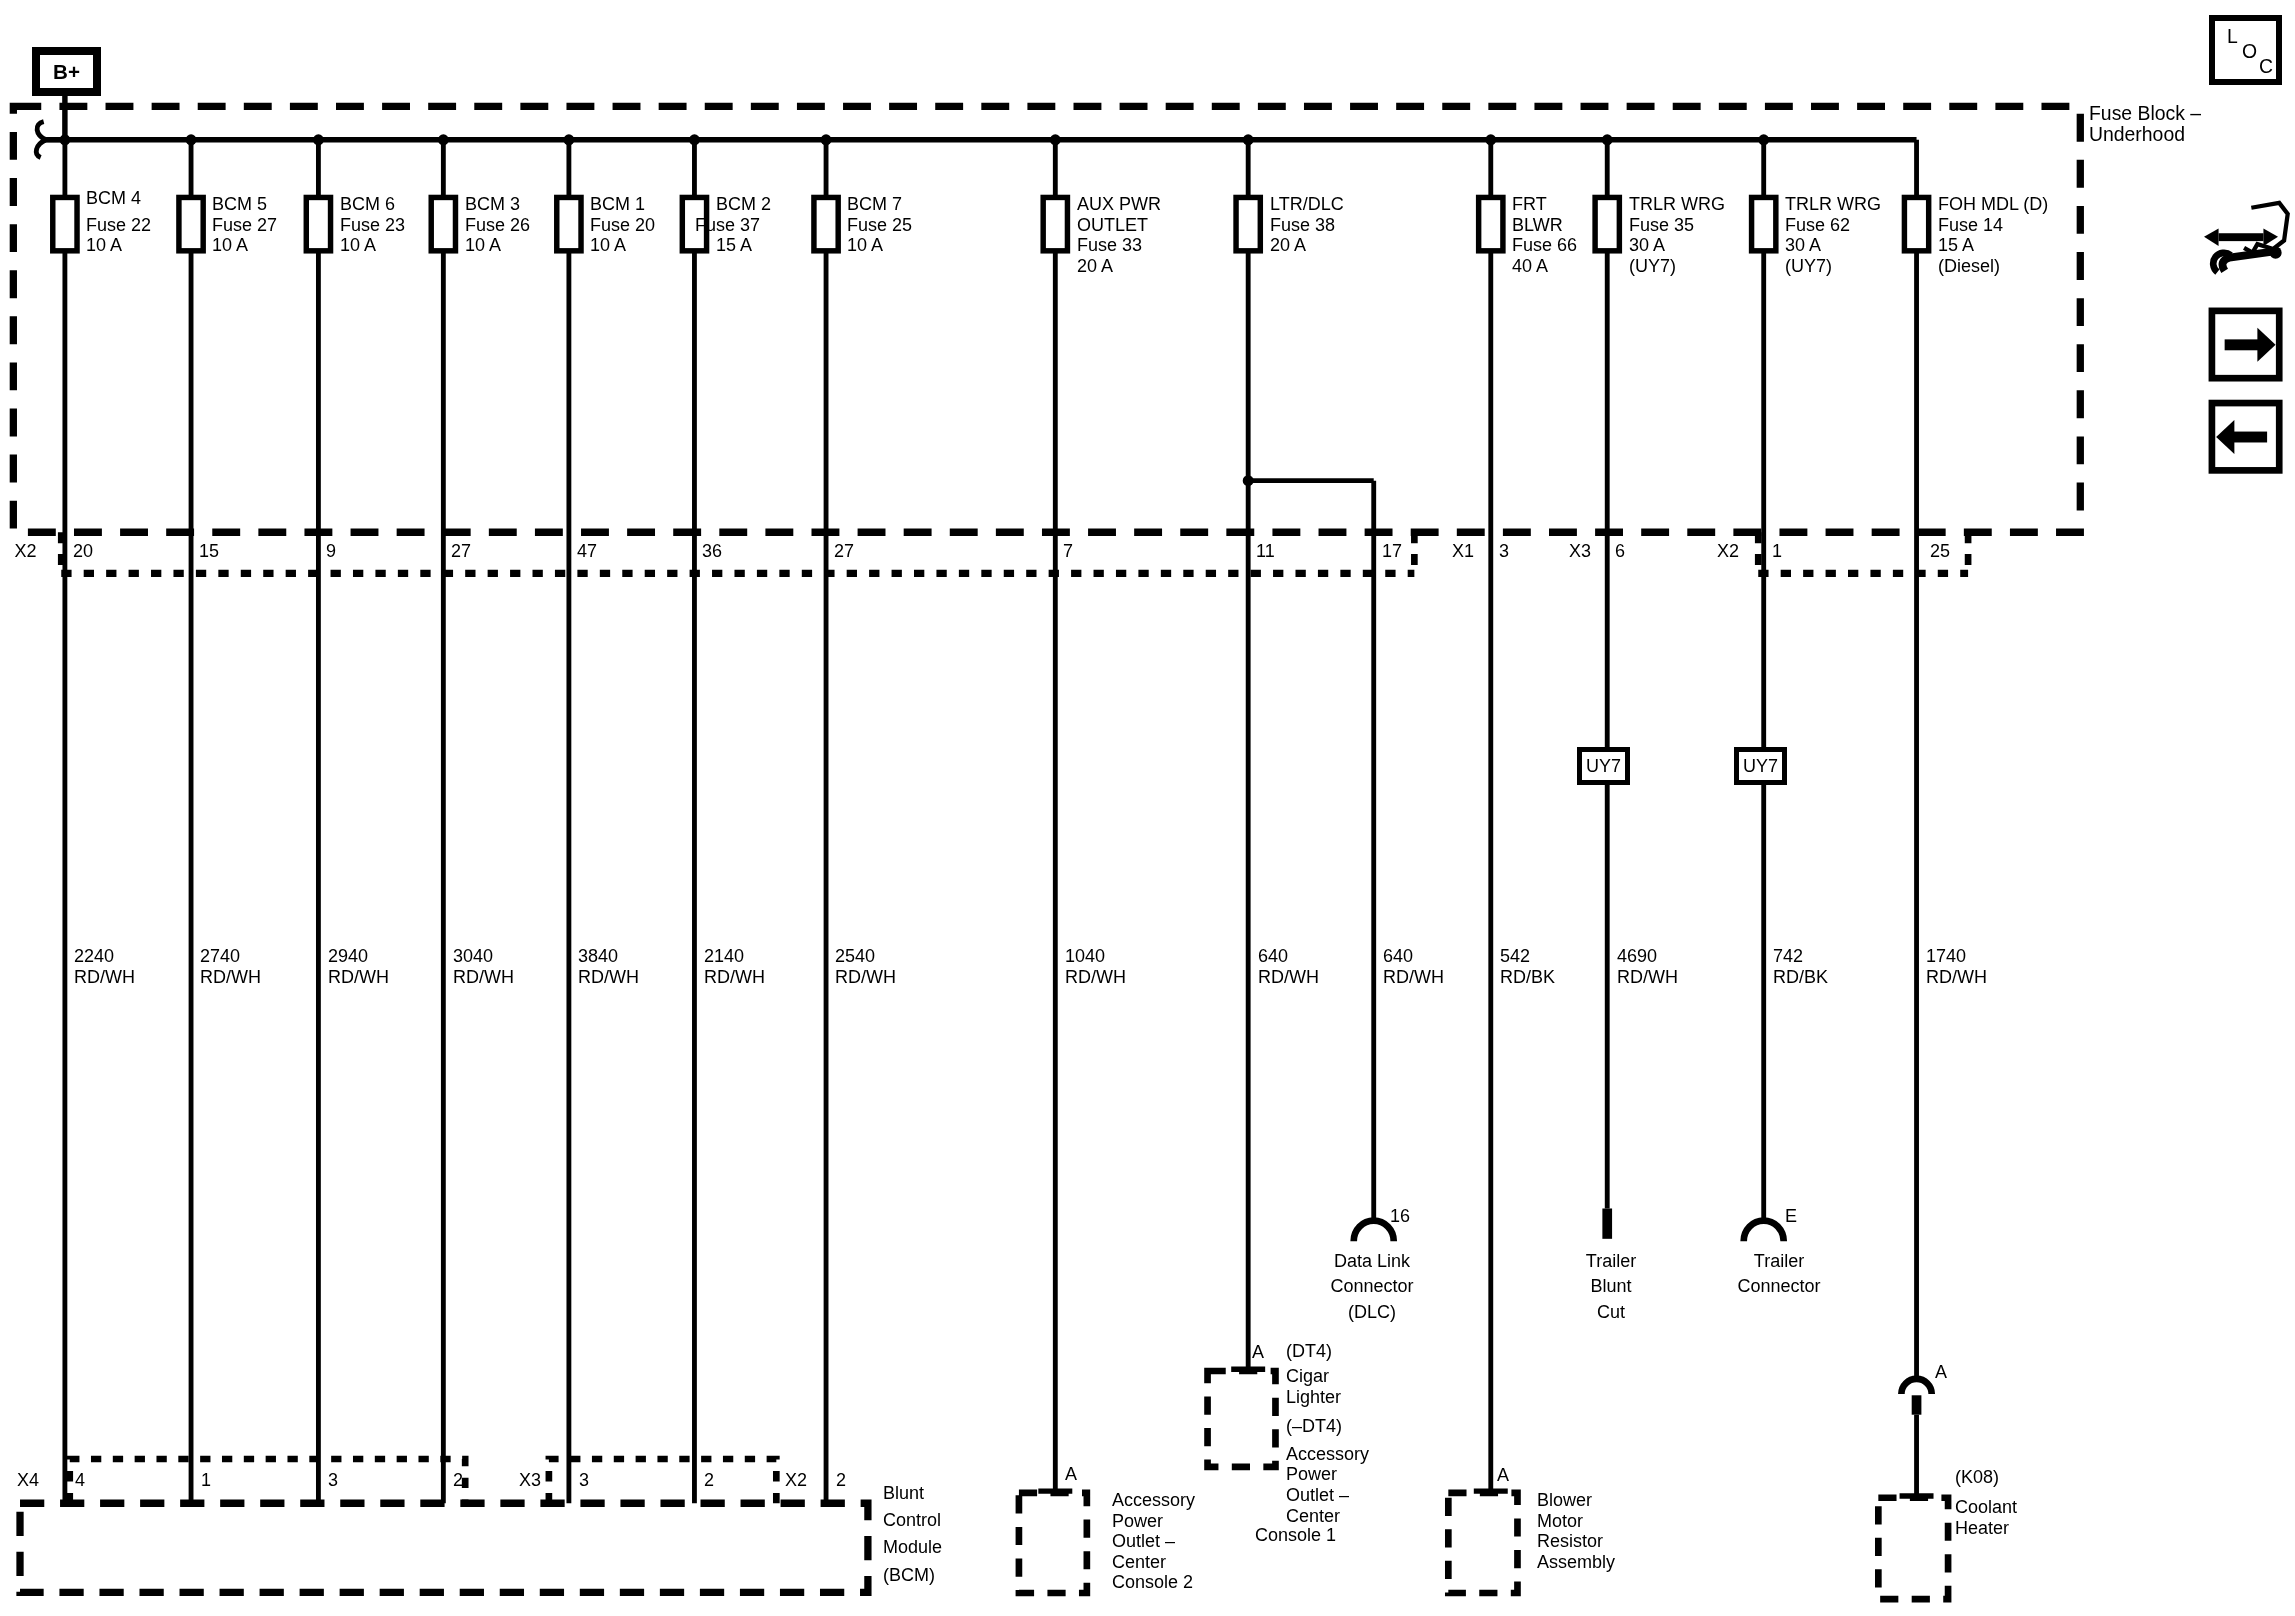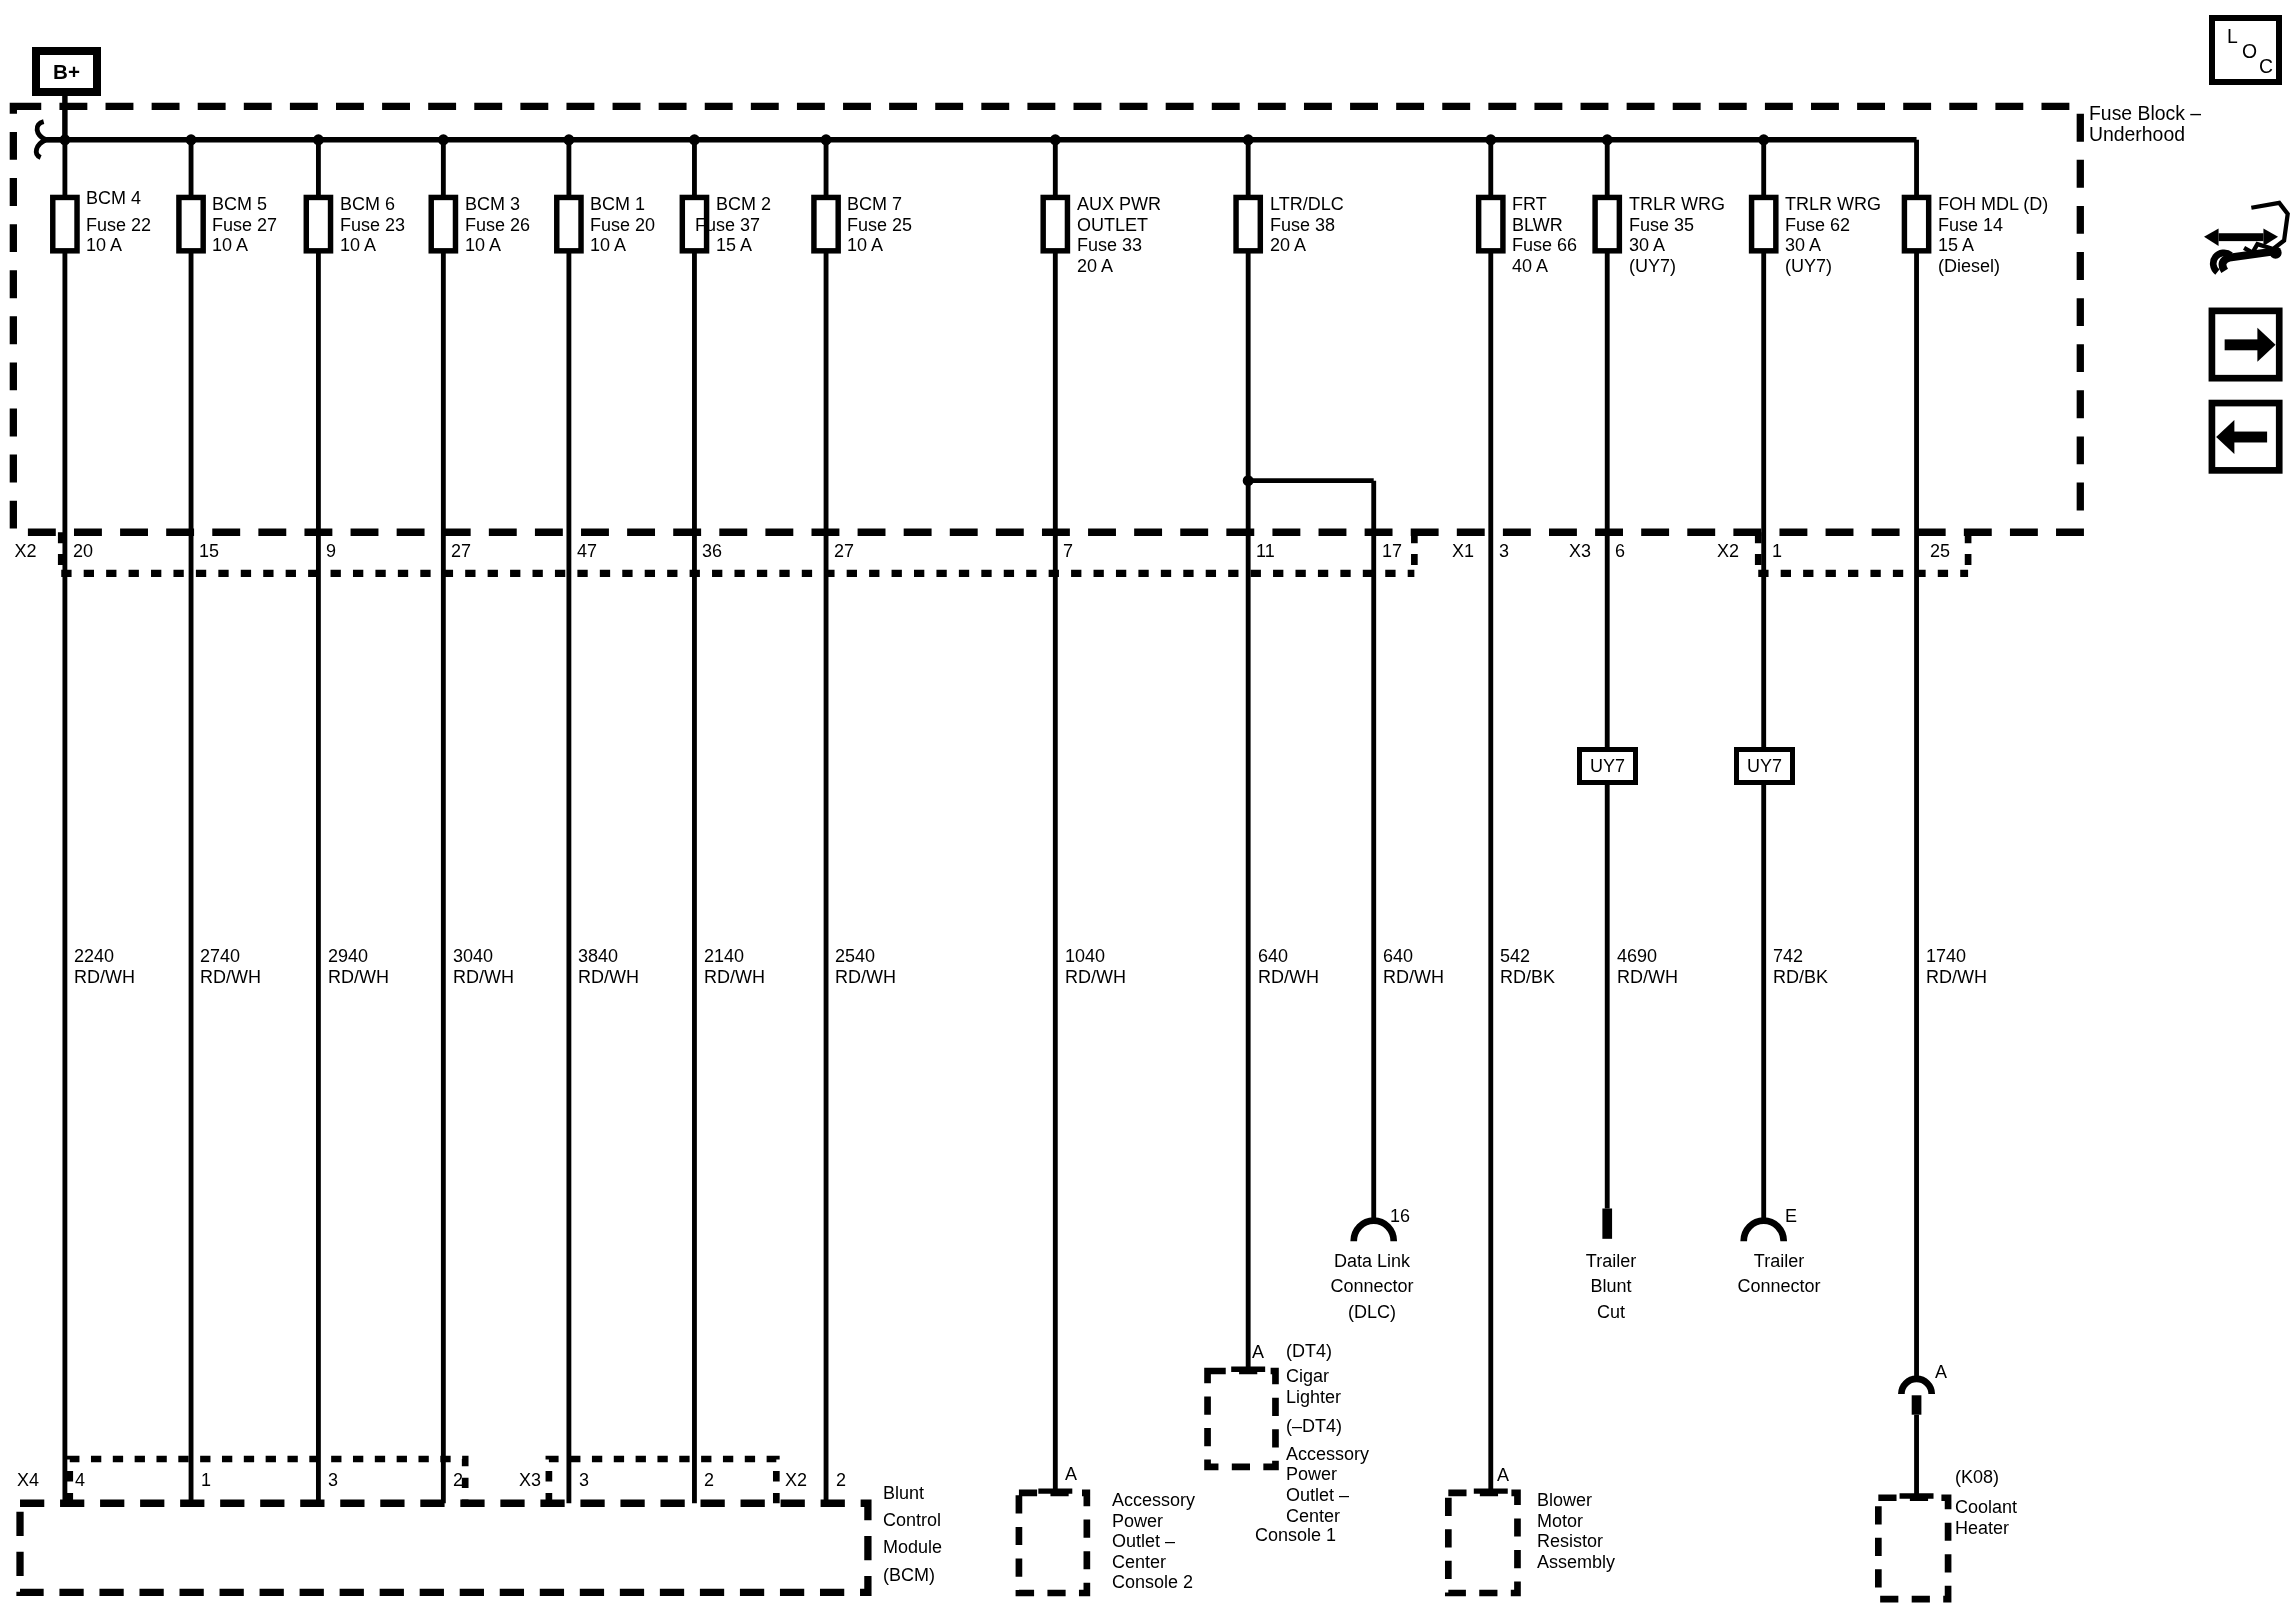--- a/index.html
+++ b/index.html
@@ -8,21 +8,21 @@
   #wires{position:absolute;left:0;top:0}
   .t{position:absolute;font-size:18px;line-height:20.6px;white-space:nowrap;color:#000}
   .big{font-size:19.4px}
   .ctr{transform:translateX(-50%)}
   .bplus{position:absolute;left:32px;top:47px;width:69px;height:49px;background:#fff;
          border:8px solid #000;box-sizing:border-box;display:flex;align-items:center;justify-content:center;
          font-size:20.6px;font-weight:bold}
   .locbox{position:absolute;left:2209px;top:15px;width:73px;height:70px;background:#fff;
           border:6.7px solid #000;box-sizing:border-box}
   .locbox span{position:absolute;font-size:19.4px}
-  .uy7{position:absolute;width:61px;height:38px;border:5.5px solid #000;background:#fff;box-sizing:border-box;
+  .uy7{position:absolute;width:53px;height:38px;border:5.5px solid #000;background:#fff;box-sizing:border-box;
        display:flex;align-items:center;justify-content:center;font-size:18px}
 </style>
 </head>
 <body>
 
 <div id="stage">
 
   <svg id="wires" width="2295" height="1617" viewBox="0 0 3784 2665">
 
     <rect x="22" y="175" width="3408" height="702" fill="none" stroke="#000" stroke-width="12" stroke-dasharray="46 30"></rect>

